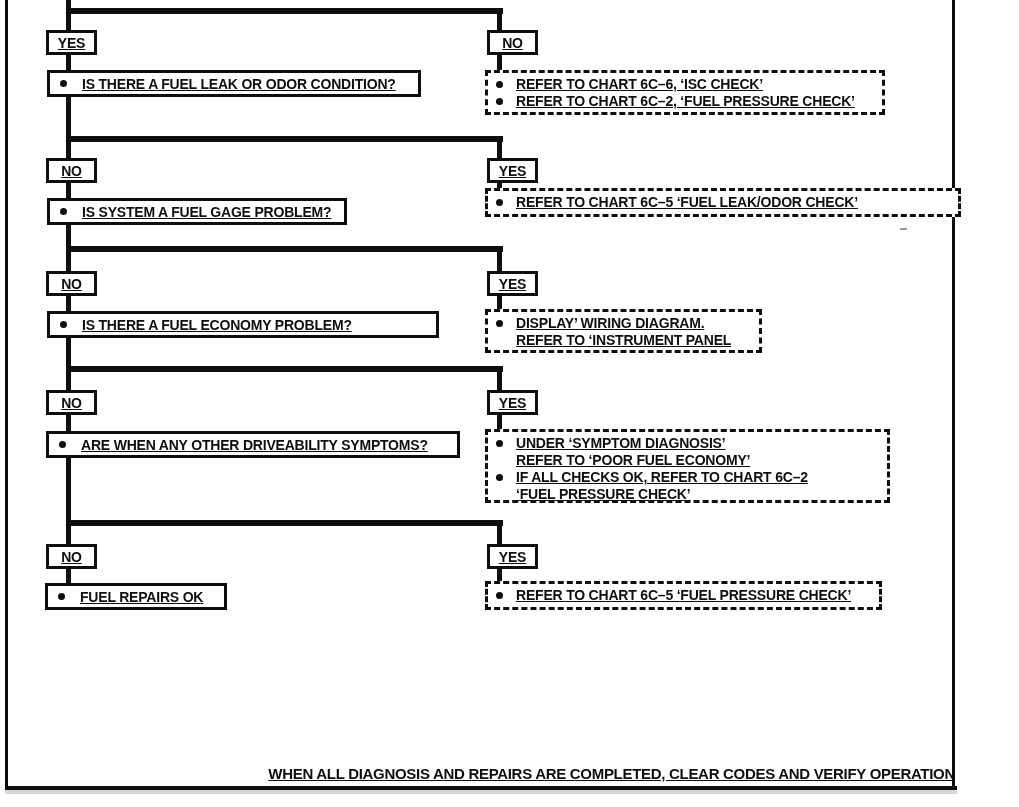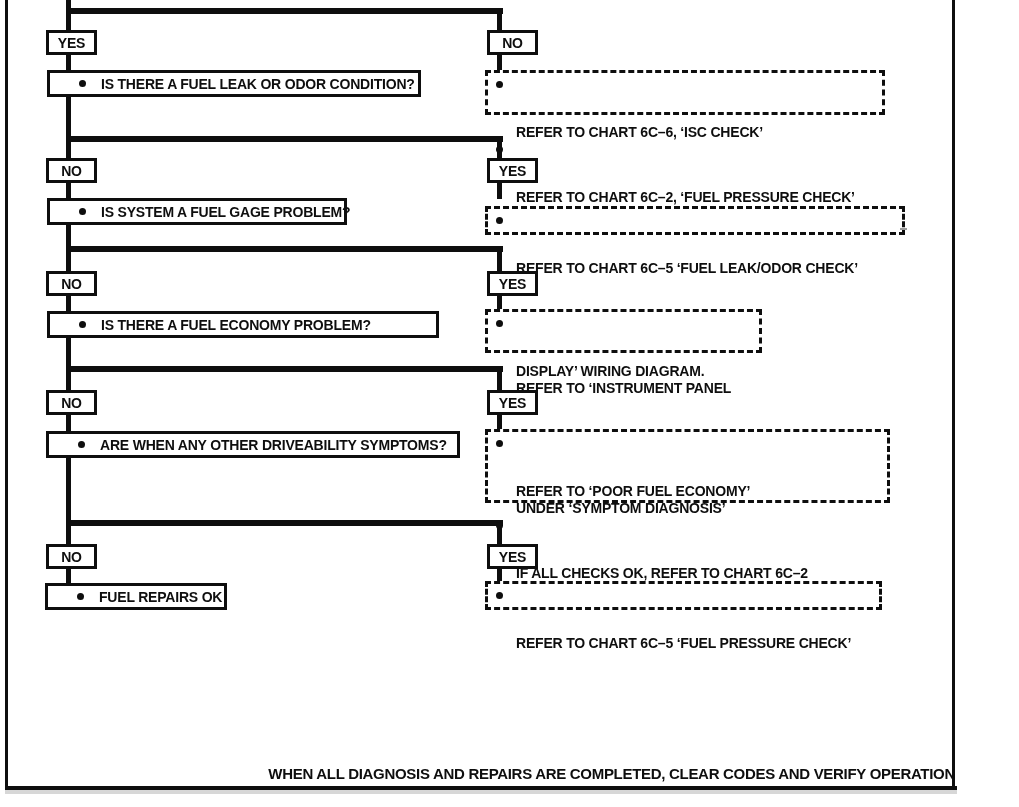--- a/index.html
+++ b/index.html
@@ -4,50 +4,50 @@
 <style>
   :root { --ink:#0e0e0e; --paper:#ffffff; }
   * { box-sizing: border-box; margin: 0; padding: 0; }
   html,body { background:#fff; }
   body { font-family:"Liberation Sans","DejaVu Sans",sans-serif; }
   .page {
     position:relative; width:1019px; height:807px;
     background:var(--paper); color:var(--ink); overflow:hidden;
     font-weight:700; letter-spacing:-0.2px;
   }
-  .abs { position:absolute; }
+  .abs { position:absolute;text-decoration:underline; }
   .ink { background:var(--ink); }
   
   .frame-left  { left:5px;  top:0; width:3px;  height:790px; }
   .frame-right { left:952px;top:0; width:3px;  height:790px; }
   .frame-bottom{ left:5px;  top:786px; width:952px; height:4px; box-shadow:0 4px 0 #d7d7d7; }
   
   .spine { left:66px; top:0; width:5px; height:586px; }
   .hbar  { left:66px; width:437px; height:6px; }
   .vdrop { left:497px; width:5px; }
   
   .nbox {
     width:51px; height:25px; border:3px solid var(--ink); background:var(--paper);
     display:flex; align-items:center; justify-content:center;
     font-size:14px; line-height:1;
   }
   
   .qbox {
     height:27px; border:3px solid var(--ink); background:var(--paper);
-    display:flex; align-items:center; gap:15px; padding-left:29px;
+    display:flex; align-items:center; gap:15px; padding-left:10px;
     font-size:14px; line-height:1;
   }
   
   .abox {
     border:3px dashed var(--ink); background:var(--paper);
     padding:3px 6px 2px 8px; font-size:14px;
   }
   .aitem { display:flex; gap:13px; }
   .dot { width:7px; height:7px; border-radius:50%; background:var(--ink); flex:0 0 auto; margin-top:5px; }
-  .alines { display:flex; flex-direction:column;margin-top:48px; }
+  .alines { display:flex; flex-direction:column; }
   .aline { line-height:17px; white-space:nowrap; }
   .qdot { width:7px; height:7px; border-radius:50%; background:var(--ink); flex:0 0 auto; }
   .qtext { white-space:nowrap; }
   
   .footer {
     left:5px; top:764px; width:950px; text-align:right;
     font-size:15px; letter-spacing:-0.3px; line-height:20px;
   }
   .artifact { left:900px; top:228px; width:7px; height:2px; background:#9a9a9a; }
 </style>
@@ -107,21 +107,21 @@
   <div class="abs nbox" style="left:46px;top:158px;">
     <span>NO</span>
   </div>
   <div class="abs nbox" style="left:487px;top:158px;">
     <span>YES</span>
   </div>
   <div class="abs qbox" style="left:47px;top:198px;width:300px;">
     <span class="qdot"></span>
     <span class="qtext">IS SYSTEM A FUEL GAGE PROBLEM?</span>
   </div>
-  <div class="abs abox" style="left:485px;top:206px;width:420px;height:29px;">
+  <div class="abs abox" style="left:485px;top:188px;width:476px;height:29px;">
     <div class="aitem">
       <span class="dot"></span>
       <div class="alines">
           <div class="aline">REFER TO CHART 6C–5 ‘FUEL LEAK/ODOR CHECK’</div>
         </div>
     </div>
   </div>
 
   <div class="abs nbox" style="left:46px;top:271px;">
     <span>NO</span>
@@ -150,22 +150,22 @@
     <span>YES</span>
   </div>
   <div class="abs qbox" style="left:46px;top:431px;width:414px;">
     <span class="qdot"></span>
     <span class="qtext">ARE WHEN ANY OTHER DRIVEABILITY SYMPTOMS?</span>
   </div>
   <div class="abs abox" style="left:485px;top:429px;width:405px;height:74px;">
     <div class="aitem">
       <span class="dot"></span>
       <div class="alines">
+        <div class="aline">UNDER ‘SYMPTOM DIAGNOSIS’</div>
         <div class="aline">REFER TO ‘POOR FUEL ECONOMY’</div>
-        <div class="aline">UNDER ‘SYMPTOM DIAGNOSIS’</div>
       </div>
     </div>
     <div class="aitem">
       <span class="dot"></span>
       <div class="alines">
         <div class="aline">IF ALL CHECKS OK, REFER TO CHART  6C–2</div>
         <div class="aline">‘FUEL PRESSURE CHECK’</div>
       </div>
     </div>
   </div>

